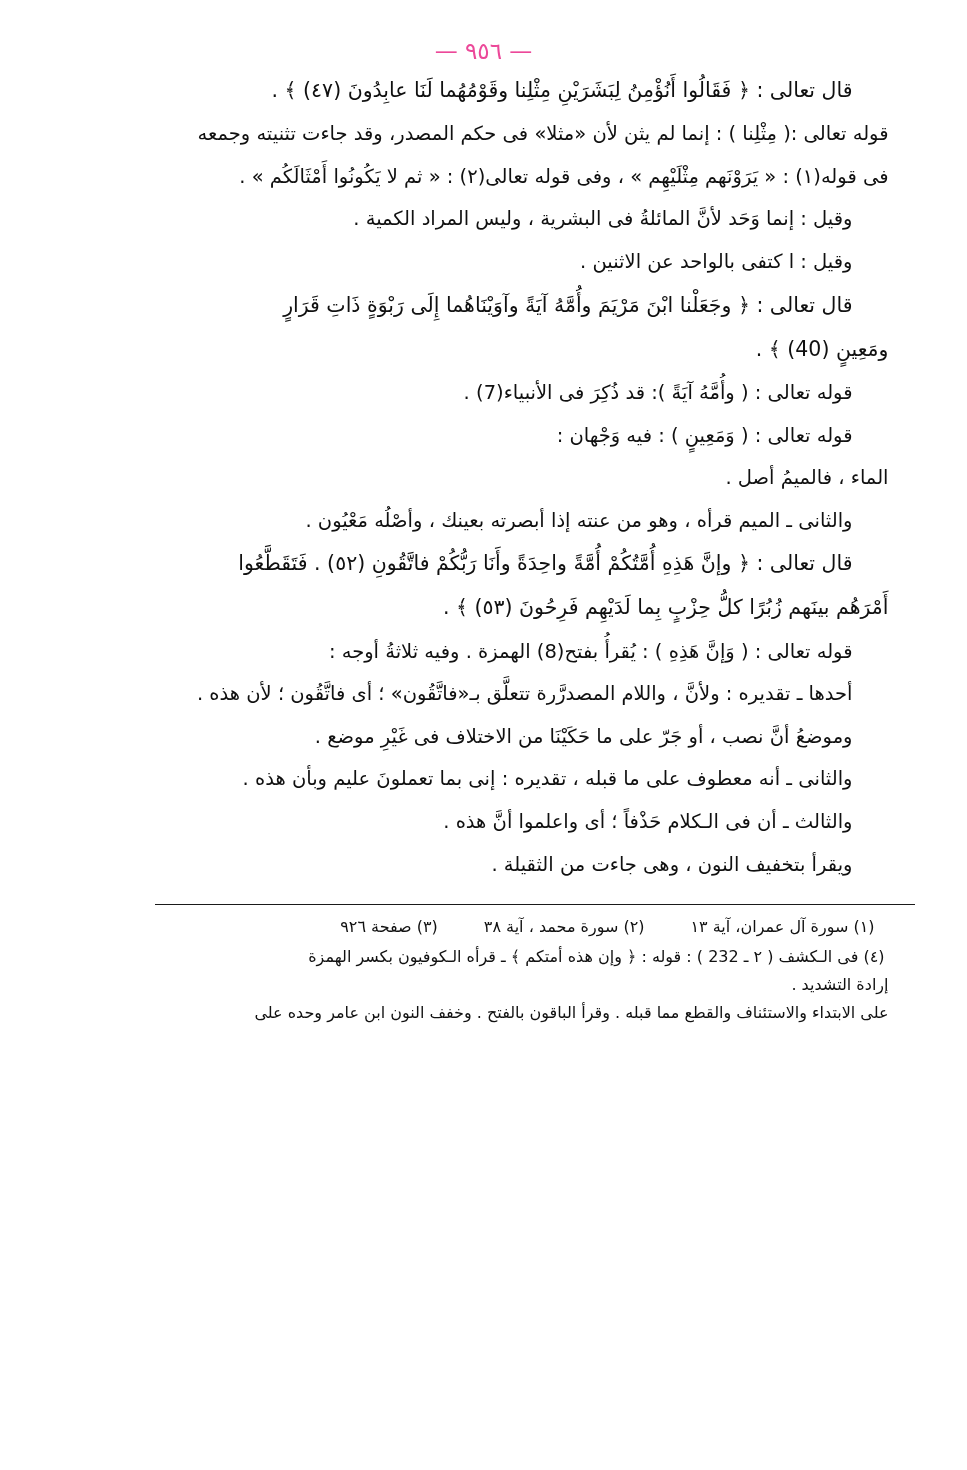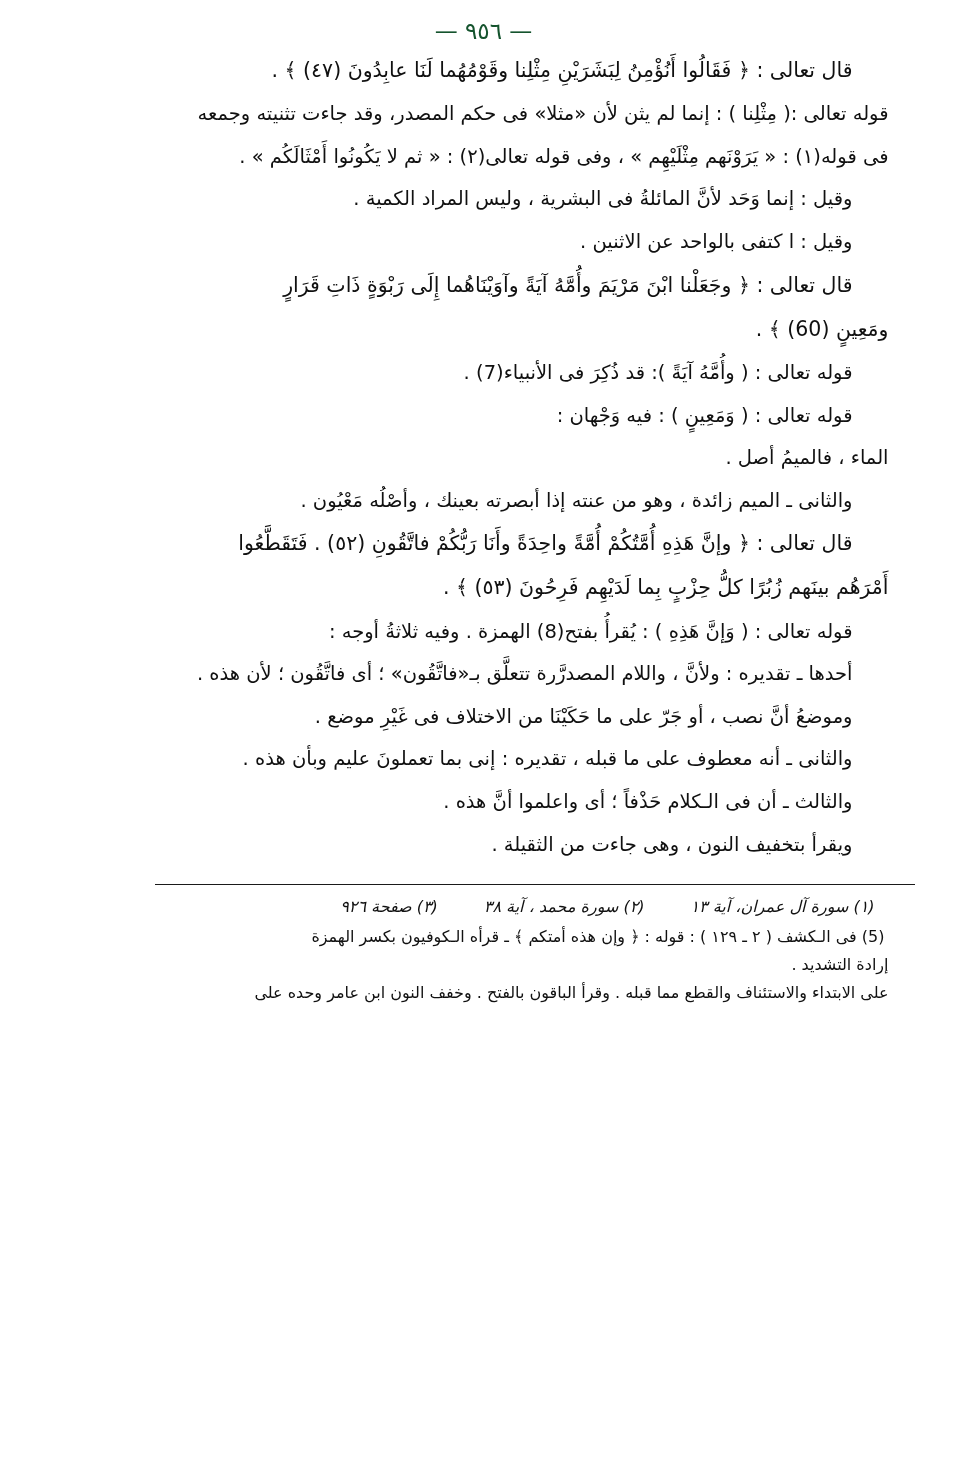--- a/index.html
+++ b/index.html
@@ -19,24 +19,24 @@
     width: 967px;
     height: 1470px;
     position: relative;
     box-sizing: border-box;
     padding: 0;
   }
   .page-number {
     text-align: center;
     font-size: 23px;
     letter-spacing: 1px;
-    margin-top: 18px;
+    margin-top: 38px;
     margin-bottom: 10px;
     font-family: "DejaVu Sans", sans-serif;
-    color: #14532d;
+    color: #ec4899;
   }
   .body-text {
     margin: 4px auto;
     width: 810px;
     direction: rtl;
     text-align: justify;
     text-align-last: right;
   }
   .para {
     font-size: 19.5px;
@@ -67,21 +67,21 @@
     color: #111;
   }
   .fn-row {
     display: flex;
     flex-direction: row;
     justify-content: flex-start;
     gap: 46px;
     margin-bottom: 5px;
     padding-right: 14px;
   }
-  .fn-item { white-space: nowrap; font-style: italic; }
+  .fn-item { white-space: nowrap; }
   .fn-block {
     margin-bottom: 3px;
     text-align: justify;
     text-align-last: right;
     padding-right: 4px;
   }
   .fn-block.cont { padding-right: 0; }
 </style>
 </head>
 <body>
@@ -90,41 +90,41 @@
 
   <div class="page-number">— ٩٥٦ —</div>
 
   <div class="body-text">
     <p class="para indent quran">قال تعالى : ﴿ فَقَالُوا أَنُؤْمِنُ لِبَشَرَيْنِ مِثْلِنا وقَوْمُهُما لَنَا عابِدُونَ (٤٧) ﴾ .</p>
     <p class="para">قوله تعالى :( مِثْلِنا ) : إنما لم يثن لأن «مثلا» فى حكم المصدر، وقد جاءت تثنيته وجمعه</p>
     <p class="para">فى قوله(١) : « يَرَوْنَهم مِثْلَيْهِم » ، وفى قوله تعالى(٢) : « ثم لا يَكُونُوا أَمْثَالَكُم » .</p>
     <p class="para indent">وقيل : إنما وَحَد لأنَّ المائلةُ فى البشرية ، وليس المراد الكمية .</p>
     <p class="para indent">وقيل : ا كتفى بالواحد عن الاثنين .</p>
     <p class="para indent quran">قال تعالى : ﴿ وجَعَلْنا ابْنَ مَرْيَمَ وأُمَّهُ آيَةً وآوَيْنَاهُما إِلَى رَبْوَةٍ ذَاتِ قَرَارٍ</p>
-    <p class="para quran">ومَعِينٍ (60) ﴾ .</p>
+    <p class="para quran">ومَعِينٍ (40) ﴾ .</p>
     <p class="para indent">قوله تعالى : ( وأُمَّهُ آيَةً ): قد ذُكِرَ فى الأنبياء(7) .</p>
     <p class="para indent">قوله تعالى : ( وَمَعِينٍ ) : فيه وَجْهان :</p>
     <p class="para">الماء ، فالميمُ أصل .</p>
-    <p class="para indent">والثانى ـ الميم زائدة ، وهو من عنته إذا أبصرته بعينك ، وأصْلُه مَعْيُون .</p>
+    <p class="para indent">والثانى ـ الميم قرأه ، وهو من عنته إذا أبصرته بعينك ، وأصْلُه مَعْيُون .</p>
     <p class="para indent quran">قال تعالى : ﴿ وإنَّ هَذِهِ أُمَّتُكُمْ أُمَّةً واحِدَةً وأَنَا رَبُّكُمْ فاتَّقُونِ (٥٢) . فَتَقَطَّعُوا</p>
     <p class="para quran">أَمْرَهُم بينَهم زُبُرًا كلُّ حِزْبٍ بِما لَدَيْهِم فَرِحُونَ (٥٣) ﴾ .</p>
     <p class="para indent">قوله تعالى : ( وَإنَّ هَذِهِ ) : يُقرأُ بفتح(8) الهمزة . وفيه ثلاثةُ أوجه :</p>
     <p class="para indent">أحدها ـ تقديره : ولأنَّ ، واللام المصدرَّرة تتعلَّق بـ«فاتَّقُون» ؛ أى فاتَّقُون ؛ لأن هذه .</p>
     <p class="para indent">وموضعُ أنَّ نصب ، أو جَرّ على ما حَكَيْنَا من الاختلاف فى غَيْرِ موضع .</p>
     <p class="para indent">والثانى ـ أنه معطوف على ما قبله ، تقديره : إنى بما تعملونَ عليم وبأن هذه .</p>
     <p class="para indent">والثالث ـ أن فى الـكلام حَذْفاً ؛ أى واعلموا أنَّ هذه .</p>
     <p class="para indent">ويقرأ بتخفيف النون ، وهى جاءت من الثقيلة .</p>
   </div>
 
   <div class="rule"></div>
 
   <div class="footnotes">
     <div class="fn-row">
       <span class="fn-item">(١) سورة آل عمران، آية ١٣</span>
       <span class="fn-item">(٢) سورة محمد ، آية ٣٨</span>
       <span class="fn-item">(٣) صفحة ٩٢٦</span>
     </div>
-    <div class="fn-block">(5) فى الـكشف ( ٢ ـ ١٢٩ ) : قوله : ﴿ وإن هذه أمتكم ﴾ ـ قرأه الـكوفيون بكسر الهمزة</div>
+    <div class="fn-block">(٤) فى الـكشف ( ٢ ـ 232 ) : قوله : ﴿ وإن هذه أمتكم ﴾ ـ قرأه الـكوفيون بكسر الهمزة</div>
     <div class="fn-block cont">إرادة التشديد .</div>
     <div class="fn-block cont">على الابتداء والاستئناف والقطع مما قبله .  وقرأ الباقون بالفتح . وخفف النون ابن عامر وحده على</div>
   </div>
 
 </div>
 
 </body></html>

